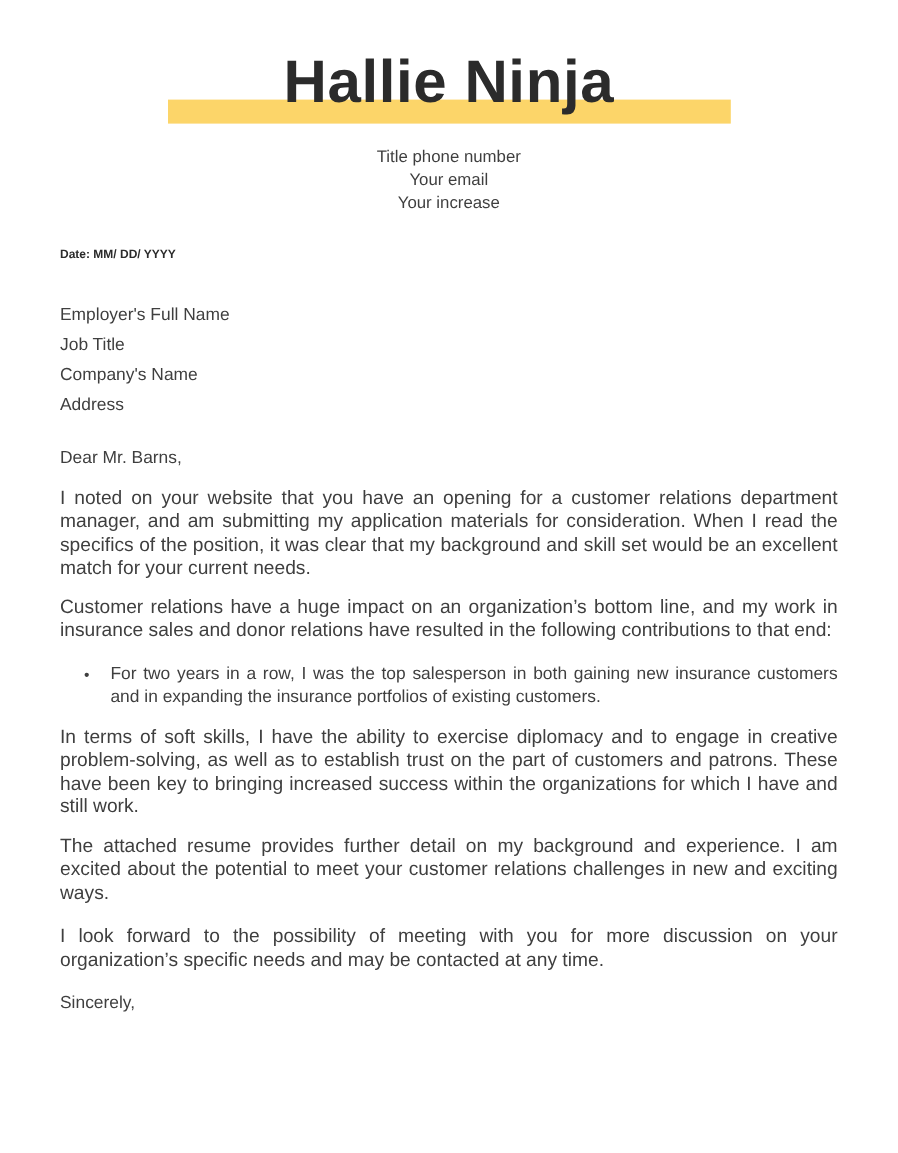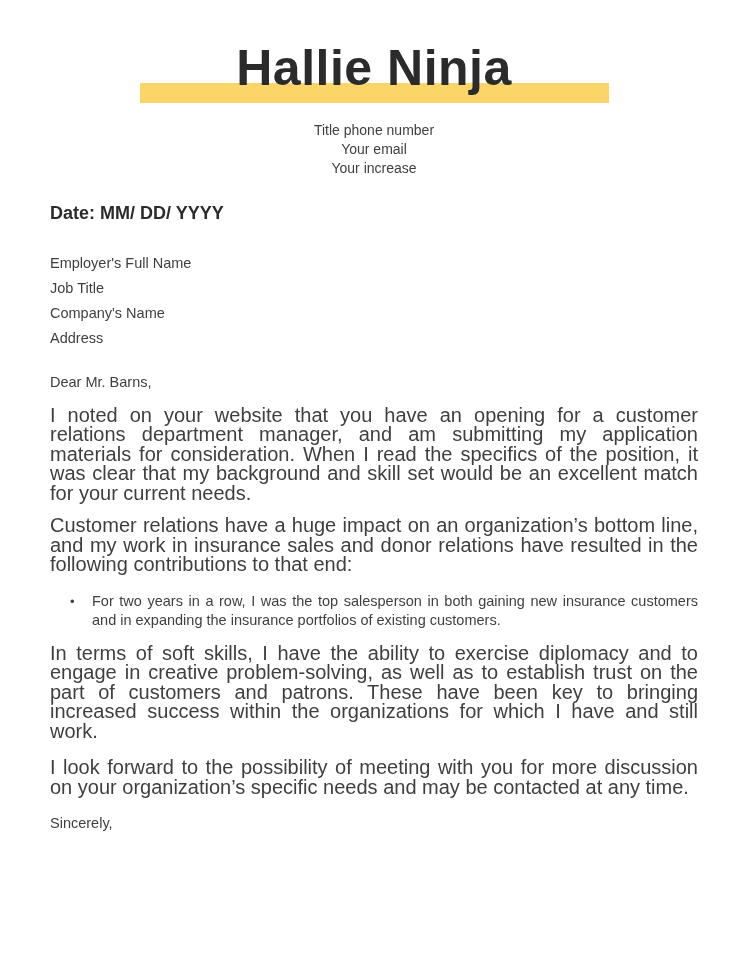--- a/index.html
+++ b/index.html
@@ -39,34 +39,34 @@
     margin-top: 25px;
     font-size: 14px;
     line-height: 19px;
     color: var(--body-ink, #3f3f3f);
   }
 
   
   .letter { padding: 0 50px; }
   .date-line {
     margin: 25px 0 0 0;
-    font-size: 18px;
+    font-size: 10px;
     line-height: 20px;
     font-weight: bold;
     color: var(--title-ink, #2b2b2b);
   }
   .recipient-block {
     margin-top: 28px;
     font-size: 14.5px;
     line-height: 25px;
   }
   .salutation { margin: 22px 0 0 0; font-size: 14.5px; line-height: 19.5px; }
   p.body-par {
     margin: 13px 0 0 0;
-    font-size: 20px;
+    font-size: 16px;
     line-height: 19.5px;
     text-align: justify;
   }
   ul.points {
     margin: 17px 0 0 0;
     padding: 0 0 0 42px;
     list-style: none;
   }
   ul.points li {
     position: relative;
@@ -139,20 +139,21 @@
     <p class="salutation">Dear Mr. Barns,</p>
 
     <p class="body-par">I noted on your website that you have an opening for a customer relations department manager, and am submitting my application materials for consideration. When I read the specifics of the position, it was clear that my background and skill set would be an excellent match for your current needs.</p>
     <p class="body-par">Customer relations have a huge impact on an organization’s bottom line, and my work in insurance sales and donor relations have resulted in the following contributions to that end:</p>
 
     <ul class="points">
       <li>For two years in a row, I was the top salesperson in both gaining new insurance customers and in expanding the insurance portfolios of existing customers.</li>
     </ul>
 
     <p class="body-par">In terms of soft skills, I have the ability to exercise diplomacy and to engage in creative problem-solving, as well as to establish trust on the part of customers and patrons. These have been key to bringing increased success within the organizations for which I have and still work.</p>
+    <p class="body-par">The attached resume provides further detail on my background and experience. I am excited about the potential to meet your customer relations challenges in new and exciting ways.</p>
     <p class="body-par par-gap">I look forward to the possibility of meeting with you for more discussion on your organization’s specific needs and may be contacted at any time.</p>
 
     <p class="signoff">Sincerely,</p>
     <p class="signature">Hallie Ninja</p>
   </main>
 
   <div class="brand">
     <svg class="brand-icon" viewBox="0 0 44 47" xmlns="http://www.w3.org/2000/svg">
 
       <ellipse cx="20.5" cy="44" rx="12.5" ry="2.8" fill="#2f2f38"></ellipse>

